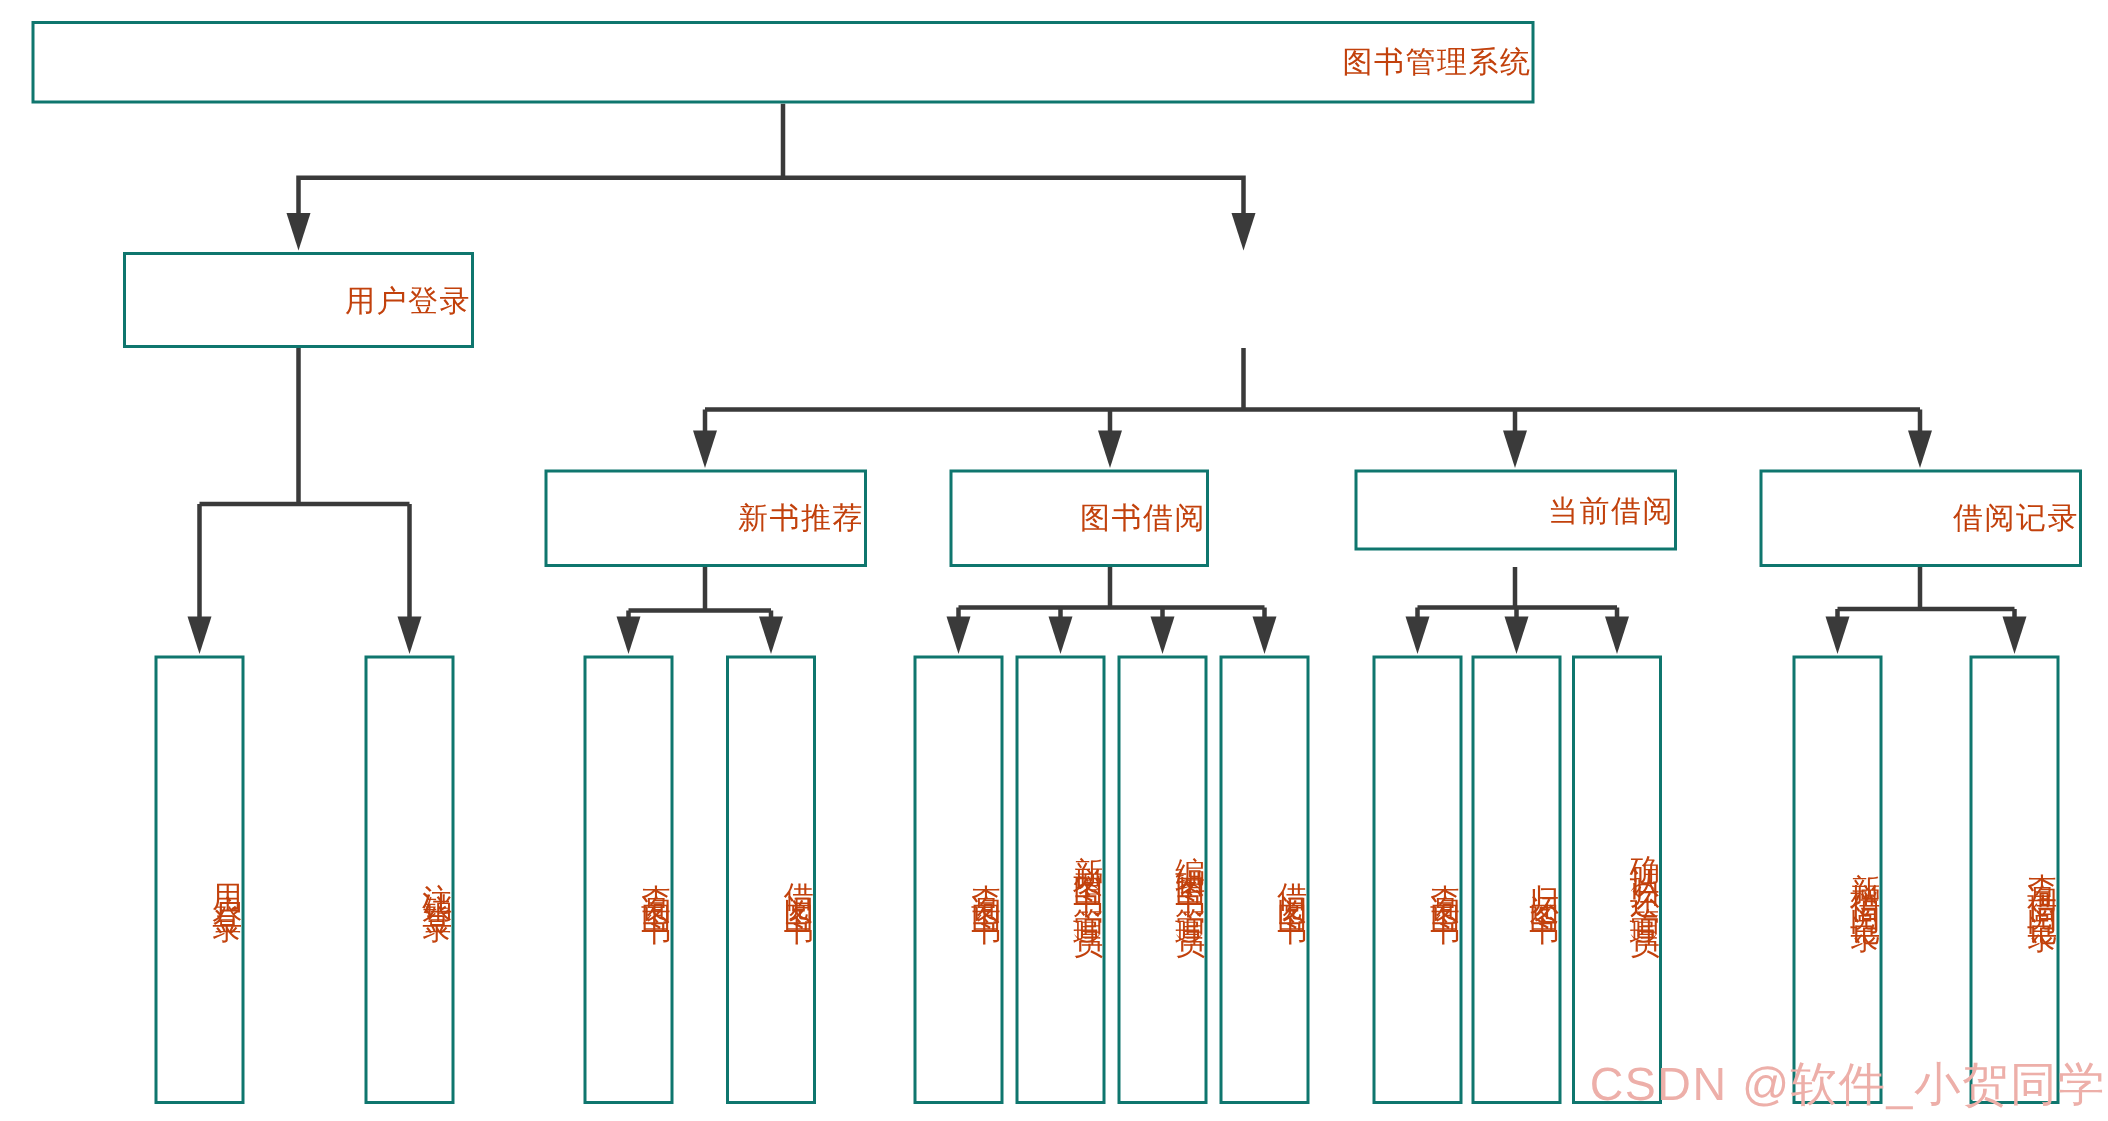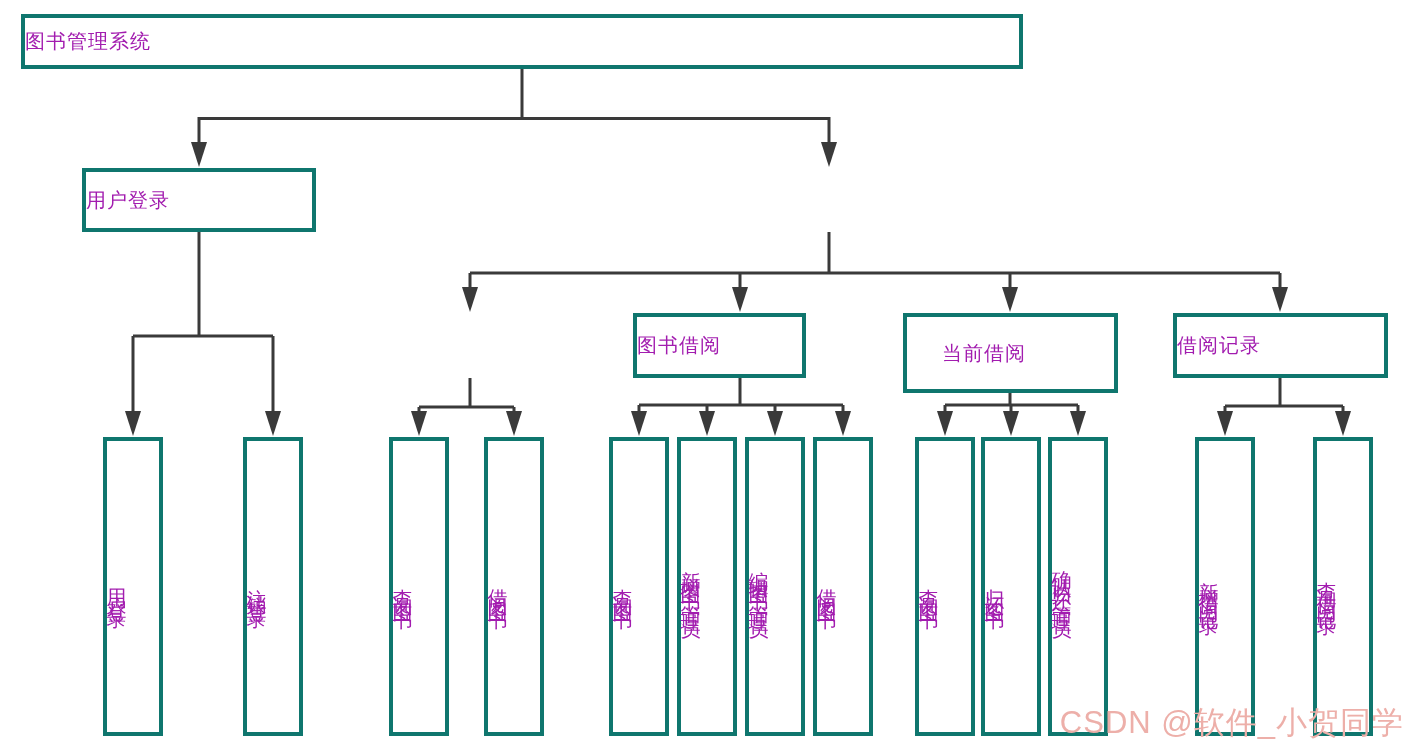--- a/index.html
+++ b/index.html
@@ -19,26 +19,26 @@
     position: absolute;
     left: 0;
     top: 0;
     width: 1405px;
     height: 747px;
     pointer-events: none;
   }
   .box {
     position: absolute;
     box-sizing: border-box;
-    border: 4px solid #0f766e;
+    border: 2px solid #0f766e;
     background: #ffffff;
     display: flex;
     align-items: center;
-    justify-content: flex-start;
-    color: #a21caf;
+    justify-content: flex-end;
+    color: #c2410c;
   }
   .box.root {
     left: 21px;
     top: 14px;
     width: 1002px;
     height: 55px;
     font-size: 20px;
     letter-spacing: 1px;
   }
   .box.lvl {
@@ -115,24 +115,27 @@
   </svg>
 
   <div class="box root">
     <span>图书管理系统</span>
   </div>
 
   <div class="box lvl" style="left:82px;top:168px;width:234px;">
     <span>用户登录</span>
   </div>
 
+  <div class="box lvl" style="left:363px;top:313px;width:215px;height:65px;">
+    <span>新书推荐</span>
+  </div>
   <div class="box lvl" style="left:633px;top:313px;width:173px;height:65px;">
     <span>图书借阅</span>
   </div>
-  <div class="box lvl" style="left:903px;top:313px;width:215px;height:80px;padding-left:35px;">
+  <div class="box lvl" style="left:903px;top:313px;width:215px;height:54px;padding-left:35px;">
     <span>当前借阅</span>
   </div>
   <div class="box lvl" style="left:1173px;top:313px;width:215px;height:65px;">
     <span>借阅记录</span>
   </div>
 
   <div class="box leaf" style="left:103px;">
     <span class="vtext">用户登录</span>
   </div>
   <div class="box leaf" style="left:243px;">

